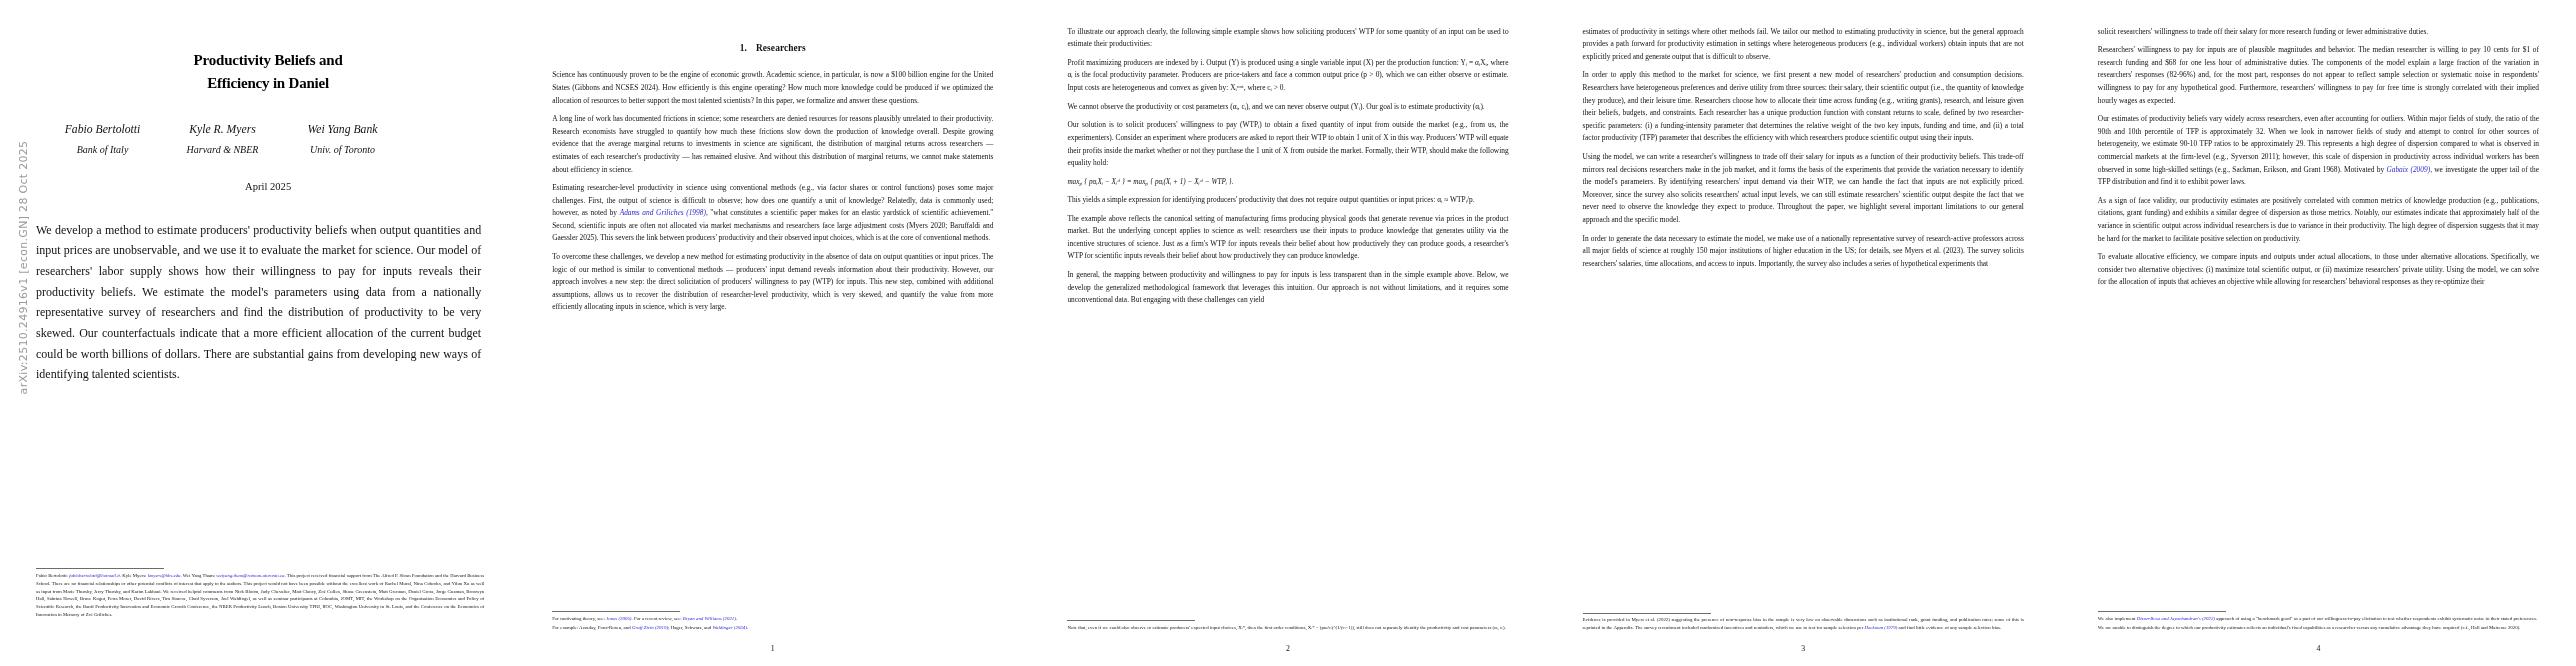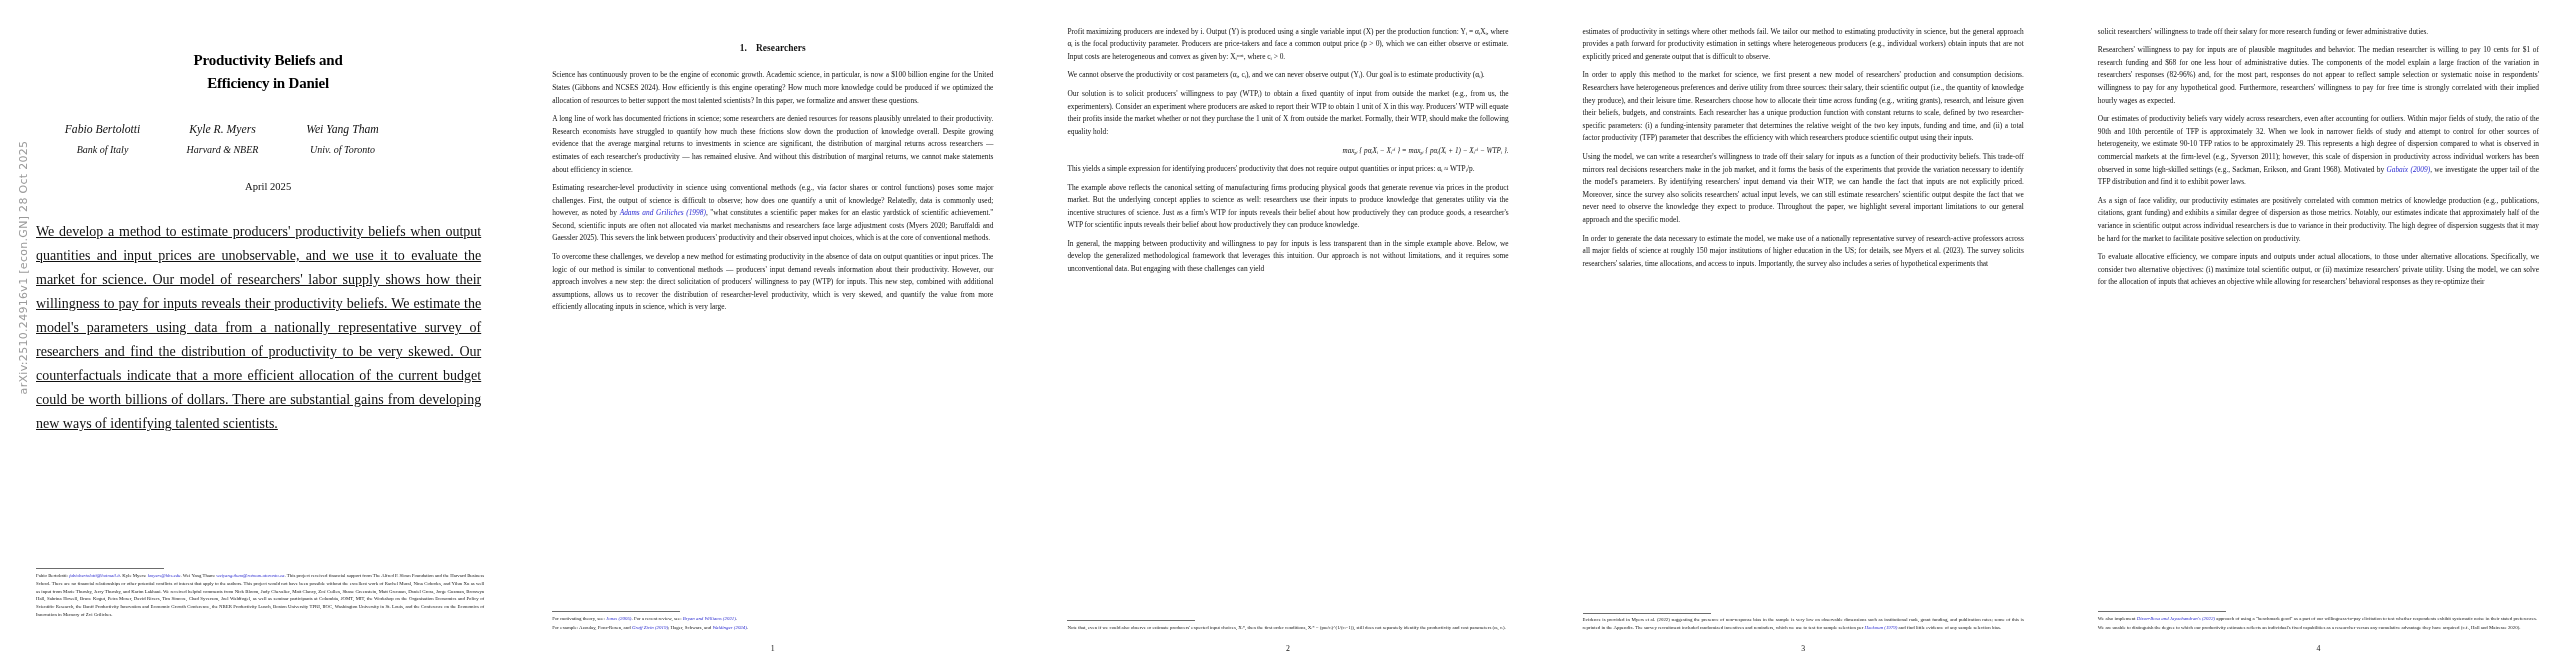--- a/index.html
+++ b/index.html
@@ -83,25 +83,24 @@
     margin-top: 7.2px;
     color: #111;
   }
   .pub-date {
     margin-top: 25.6px;
     font-size: 10.6px;
     text-align: center;
   }
   .abstract {
     margin: 28px 34px 0 36px;
-    font-size: 14px;
+    font-size: 12px;
     line-height: 1.72;
     text-align: justify;
     color: #111;
-    text-decoration: underline;
   }
   .abstract p { margin: 0 0 6.7px 0; }
 
   
   .fn-rule {
     width: 128px;
     height: 0.6px;
     background: #6c6c6c;
     margin: 0 0 3.9px 0;
   }
@@ -130,21 +129,21 @@
   .section-head {
     text-align: center;
     font-weight: bold;
     font-size: 9.4px;
     margin: 15.6px 0 12.2px 0;
     letter-spacing: 0.1px;
   }
   .section-head .num { margin-right: 9px; }
 
   .math-display {
-    text-align: right;
+    text-align: left;
     margin: 5px 0 6.1px 0;
     font-size: 7.2px;
     font-style: italic;
   }
 
   .cite { color: #2a2ad0; font-style: italic; }
 
   .page-footnotes {
     position: absolute;
     left: 37px;
@@ -186,21 +185,21 @@
       <div class="authors-row">
         <div class="author">
           <div class="author-name">Fabio Bertolotti</div>
           <div class="author-affil">Bank of Italy</div>
         </div>
         <div class="author">
           <div class="author-name">Kyle R. Myers</div>
           <div class="author-affil">Harvard &amp; NBER</div>
         </div>
         <div class="author">
-          <div class="author-name">Wei Yang Tham</div>
+          <div class="author-name">Wei Yang Bank</div>
           <div class="author-affil">Univ. of Toronto</div>
         </div>
       </div>
 
       <div class="pub-date">April 2025</div>
     </div>
 
     <div class="abstract">
       <p>We develop a method to estimate producers' productivity beliefs when output quantities and input prices are unobservable, and we use it to evaluate the market for science. Our model of researchers' labor supply shows how their willingness to pay for inputs reveals their productivity beliefs. We estimate the model's parameters using data from a nationally representative survey of researchers and find the distribution of productivity to be very skewed. Our counterfactuals indicate that a more efficient allocation of the current budget could be worth billions of dollars. There are substantial gains from developing new ways of identifying talented scientists.</p>
     </div>
@@ -226,20 +225,21 @@
       <div class="fn-rule"></div>
       <p>For motivating theory, see: <span class="cite">Jones (2005)</span>. For a recent review, see: <span class="cite">Bryan and Williams (2021)</span>.</p>
       <p>For example: Azoulay, Fons-Rosen, and <span class="cite">Graff Zivin (2019)</span>; Hager, Schwarz, and <span class="cite">Waldinger (2024)</span>.</p>
     </div>
 
     <div class="page-number">1</div>
   </div>
 
   <div class="page">
     <div class="page-body">
+      <p>To illustrate our approach clearly, the following simple example shows how soliciting producers' WTP for some quantity of an input can be used to estimate their productivities:</p>
       <p>Profit maximizing producers are indexed by i. Output (Y) is produced using a single variable input (X) per the production function: Yᵢ = αᵢXᵢ, where αᵢ is the focal productivity parameter. Producers are price-takers and face a common output price (p &gt; 0), which we can either observe or estimate. Input costs are heterogeneous and convex as given by: Xᵢᶜᵒˢᵗ, where cᵢ &gt; 0.</p>
       <p>We cannot observe the productivity or cost parameters (αᵢ, cᵢ), and we can never observe output (Yᵢ). Our goal is to estimate productivity (αᵢ).</p>
       <p>Our solution is to solicit producers' willingness to pay (WTPᵢ) to obtain a fixed quantity of input from outside the market (e.g., from us, the experimenters). Consider an experiment where producers are asked to report their WTP to obtain 1 unit of X in this way. Producers' WTP will equate their profits inside the market whether or not they purchase the 1 unit of X from outside the market. Formally, their WTPᵢ should make the following equality hold:</p>
       <div class="math-display">maxᵪᵢ { pαᵢXᵢ − Xᵢᶜⁱ } = maxᵪᵢ { pαᵢ(Xᵢ + 1) − Xᵢᶜⁱ − WTPᵢ }.</div>
       <p>This yields a simple expression for identifying producers' productivity that does not require output quantities or input prices: αᵢ ≈ WTPᵢ/p.</p>
       <p>The example above reflects the canonical setting of manufacturing firms producing physical goods that generate revenue via prices in the product market. But the underlying concept applies to science as well: researchers use their inputs to produce knowledge that generates utility via the incentive structures of science. Just as a firm's WTP for inputs reveals their belief about how productively they can produce goods, a researcher's WTP for scientific inputs reveals their belief about how productively they can produce knowledge.</p>
       <p>In general, the mapping between productivity and willingness to pay for inputs is less transparent than in the simple example above. Below, we develop the generalized methodological framework that leverages this intuition. Our approach is not without limitations, and it requires some unconventional data. But engaging with these challenges can yield</p>
     </div>
 
     <div class="page-footnotes">

